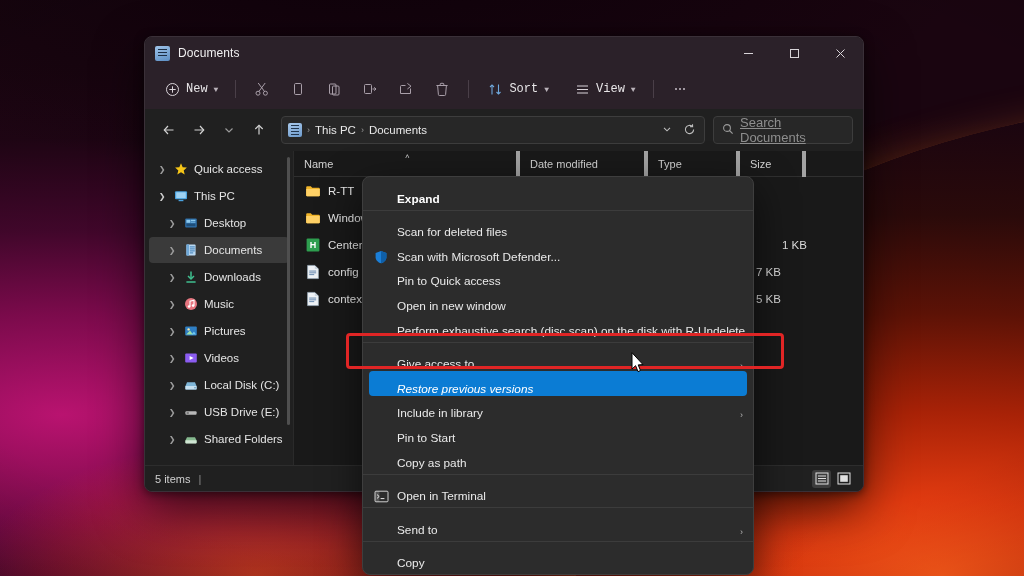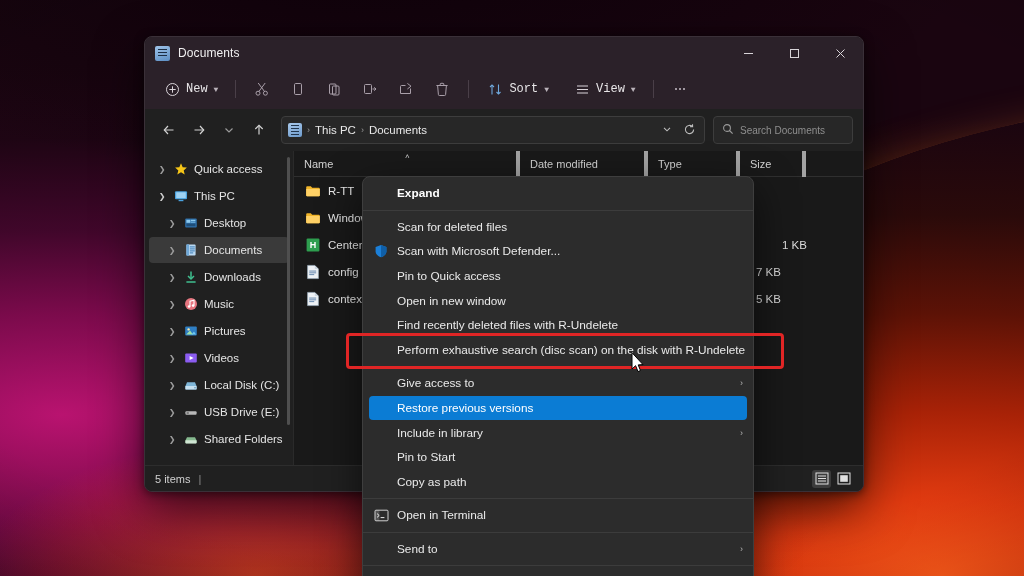--- a/index.html
+++ b/index.html
@@ -113,21 +113,21 @@
   .addr-ico::after{content:"";position:absolute;left:3px;top:2px;right:3px;bottom:2px;background:repeating-linear-gradient(to bottom,#22364d 0 1px,transparent 1px 3px);}
   .crumb { font-size:11.5px; color:#e8e8e8; }
   .crumb-sep { font-size:9px; color:#9a9a9a; }
   .addr-right { margin-left:auto; display:flex; align-items:center; gap:10px; padding-right:2px;}
   .addr-right span { color:#bdbdbd; font-size:11px; }
   .search-box {
     width:140px; height:28px; margin-left:6px; background:#272727;
     border:1px solid #3d3d3d; border-radius:4px;
     display:flex; align-items:center; padding:0 8px; gap:6px;
   }
-  .search-ph { font-size:10px; color:#8e8e8e; }
+  .search-ph { font-size:13px; color:#8e8e8e;text-decoration:underline; }
 
   
   .body { display:flex; height:calc(100% - 32px - 40px - 42px - 26px); }
 
   
   .sidebar { width:148px; background:#202020; padding-top:4px; position:relative; }
   .nav-item {
     height:26px; display:flex; align-items:center; gap:6px;
     padding-left:8px; margin:1px 4px; border-radius:4px;
     font-size:11.5px; color:#e4e4e4; white-space:nowrap;
@@ -169,30 +169,30 @@
   .vt svg { display:block; }
 
   
   #ctxmenu {
     position:absolute; left:362px; top:176px; width:392px;
     background:#2c2c2c; border:1px solid #3e3e3e; border-radius:8px;
     box-shadow:0 14px 40px rgba(0,0,0,0.6);
     padding:4px 0 4px 0; color:#eaeaea; overflow:hidden;
   }
   .mi {
-    height:24.6px; display:flex; align-items:center;
+    height:24.6px; display:flex; align-items:flex-end;
     padding:0 10px 0 8px; font-size:11.8px; position:relative;
   }
   .mi .mico { width:20px; flex:none; display:flex; align-items:center; justify-content:center; }
   .mi .mico svg { display:block; }
   .mi .mlabel { padding-left:6px; white-space:nowrap; }
   .mi.header .mlabel { font-weight:bold; color:#ffffff; }
   .mi .arrow { margin-left:auto; font-size:9px; color:#b6b6b6; }
   .mi.hl { background:#0b7cd4; margin:0 6px; border-radius:4px; padding-left:2px; }
-  .mi.hl .mlabel { color:#fff; }
+  .mi.hl .mlabel { color:#fff;font-style:italic; }
   .msep { height:1px; background:#3c3c3c; margin:4px 0; }
 
   
   #redbox {
     position:absolute; left:346px; top:333px;
     width:438px; height:36px;
     border:3px solid #e02525; border-radius:4px;
     pointer-events:none;
   }
 
@@ -670,24 +670,20 @@
   <div class="mi">
     <span class="mico"></span>
     <span class="mlabel">Pin to Quick access</span>
   </div>
 
   <div class="mi">
     <span class="mico"></span>
     <span class="mlabel">Open in new window</span>
   </div>
 
-  <div class="mi">
-    <span class="mico"></span>
-    <span class="mlabel">Find recently deleted files with R-Undelete</span>
-  </div>
 
   <div class="mi">
     <span class="mico"></span>
     <span class="mlabel">Perform exhaustive search (disc scan) on the disk with R-Undelete</span>
   </div>
   <div class="msep"></div>
 
   <div class="mi">
     <span class="mico"></span>
     <span class="mlabel">Give access to</span>

